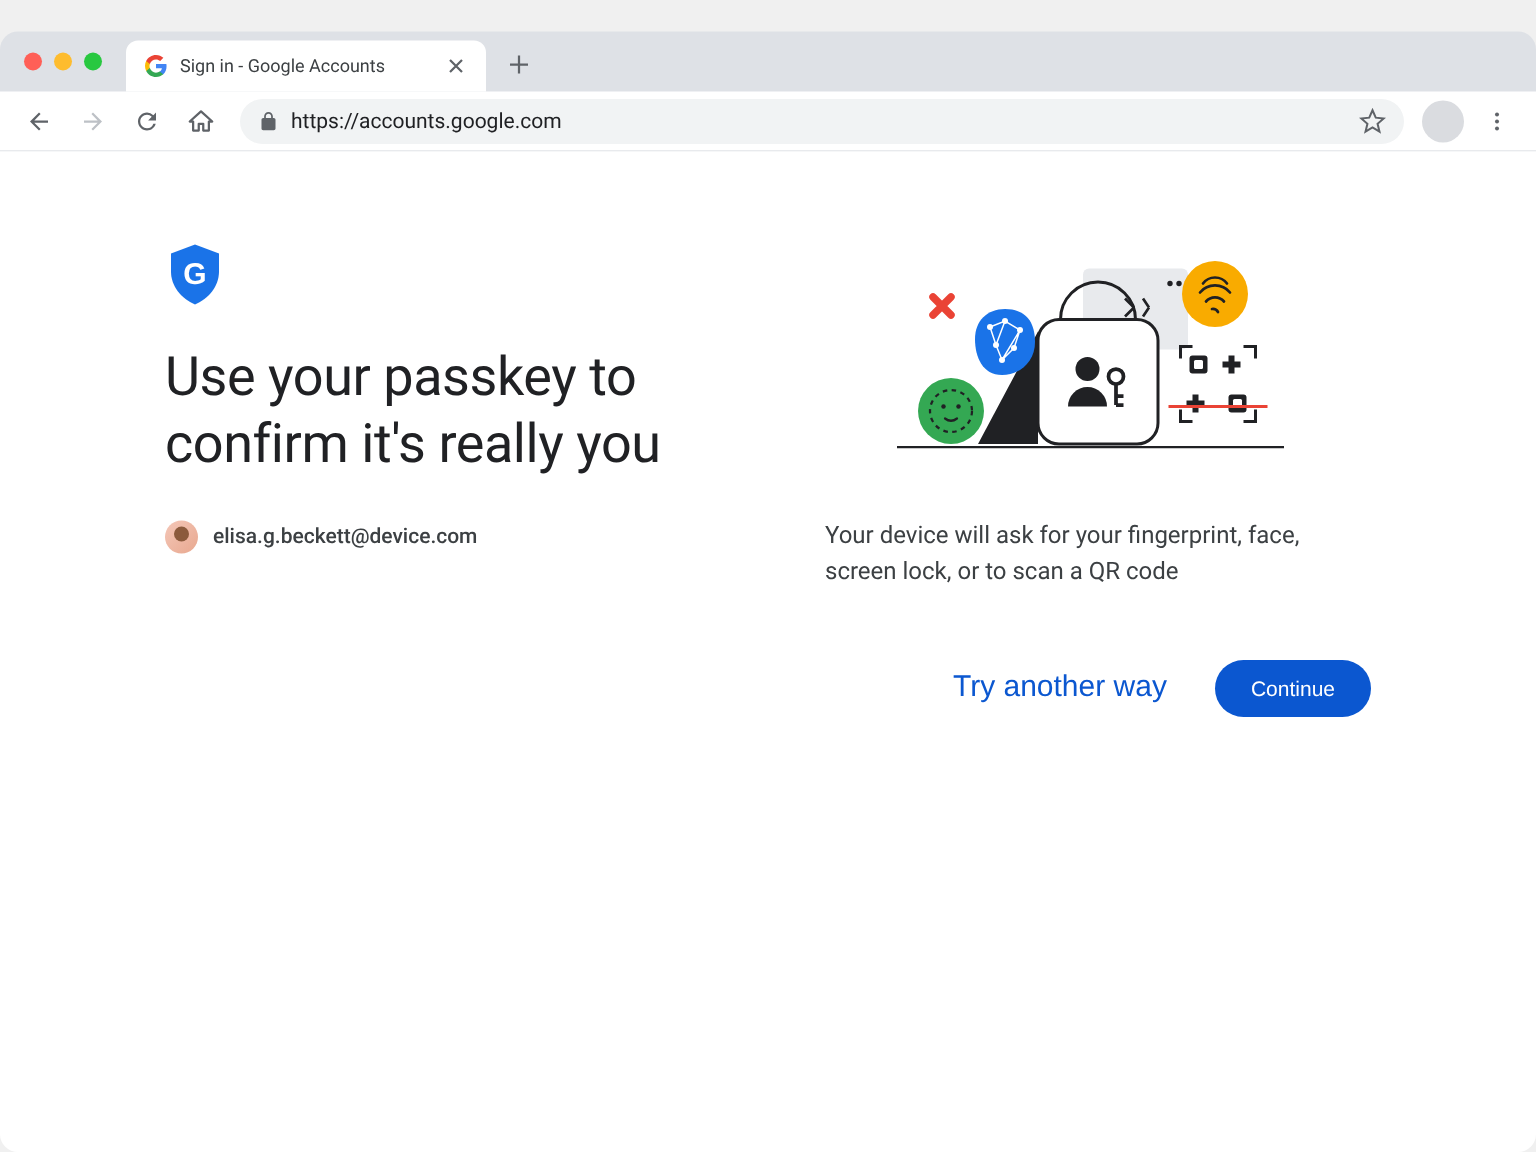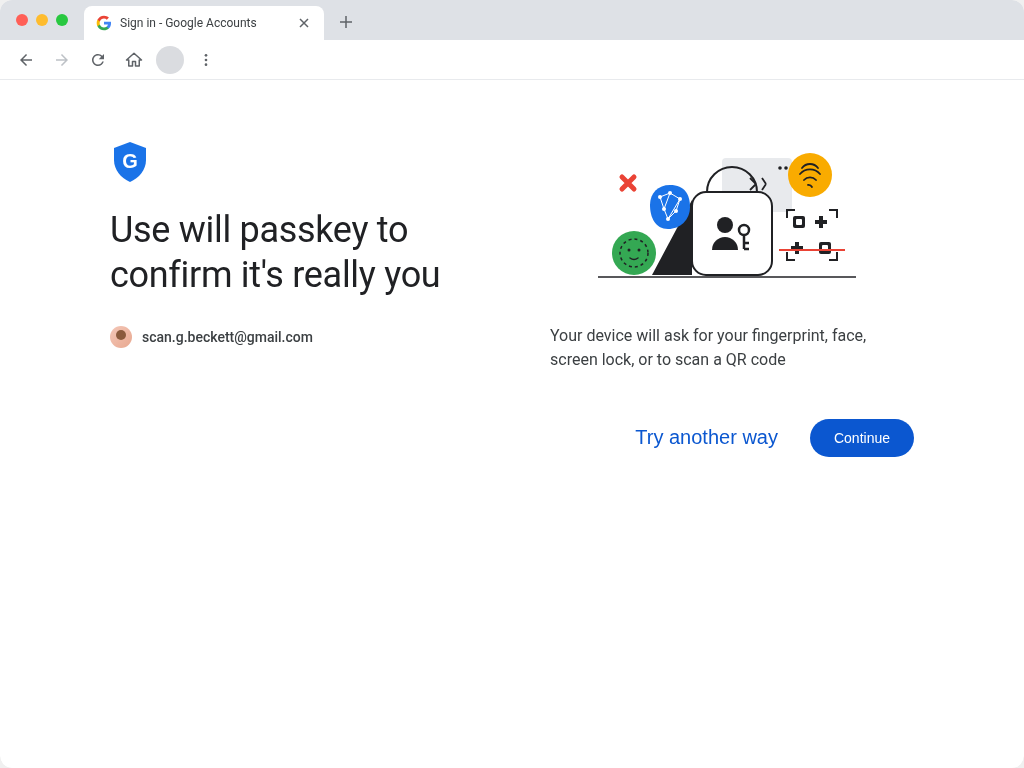--- a/index.html
+++ b/index.html
@@ -15,20 +15,21 @@
     
     .browser-chrome {
       background: #dee1e6;
       border-radius: 12px 12px 0 0;
     }
     .tab-bar {
       height: 40px;
       display: flex;
       align-items: center;
       padding: 4px 12px;
+      margin-top: 21px;
     }
     .traffic-lights {
       display: flex;
       gap: 8px;
       margin-right: 16px;
       margin-left: 4px;
     }
     .traffic-light {
       width: 12px;
       height: 12px;
@@ -298,43 +299,56 @@
     <div class="nav-btn">
       <svg width="18" height="18" viewBox="0 0 24 24">
           <path d="M17.65 6.35A7.958 7.958 0 0 0 12 4c-4.42 0-7.99 3.58-7.99 8s3.57 8 7.99 8c3.73 0 6.84-2.55 7.73-6h-2.08A5.99 5.99 0 0 1 12 18c-3.31 0-6-2.69-6-6s2.69-6 6-6c1.66 0 3.14.69 4.22 1.78L13 11h7V4l-2.35 2.35z" fill="#5f6368"></path>
         </svg>
     </div>
     <div class="nav-btn">
       <svg width="18" height="18" viewBox="0 0 24 24">
           <path d="M12 3 L2 12 h3 v8 h5 v-6 h4 v6 h5 v-8 h3 z" fill="none" stroke="#5f6368" stroke-width="2" stroke-linejoin="round"></path>
         </svg>
     </div>
+    <div class="address-bar">
+      <span class="lock-icon">
+        <svg width="14" height="14" viewBox="0 0 24 24">
+            <path d="M18 8h-1V6c0-2.76-2.24-5-5-5S7 3.24 7 6v2H6c-1.1 0-2 .9-2 2v10c0 1.1.9 2 2 2h12c1.1 0 2-.9 2-2V10c0-1.1-.9-2-2-2zM9 6c0-1.66 1.34-3 3-3s3 1.34 3 3v2H9V6z" fill="#5f6368"></path>
+          </svg>
+      </span>
+      <span class="url">https://accounts.google.com</span>
+      <span class="star-icon">
+        <svg width="18" height="18" viewBox="0 0 24 24">
+            <path d="M12 2 L14.9 8.6 L22 9.3 L16.5 14 L18.2 21 L12 17.3 L5.8 21 L7.5 14 L2 9.3 L9.1 8.6 Z" fill="none" stroke="#5f6368" stroke-width="1.8"></path>
+          </svg>
+      </span>
+    </div>
     <div class="avatar-btn"></div>
     <div class="menu-btn">
       <svg width="16" height="16" viewBox="0 0 24 24">
           <circle cx="12" cy="5" r="2" fill="#5f6368"></circle>
           <circle cx="12" cy="12" r="2" fill="#5f6368"></circle>
           <circle cx="12" cy="19" r="2" fill="#5f6368"></circle>
         </svg>
     </div>
   </div>
 </div>
 
 <div class="content">
   <div class="left-col">
     <div class="shield-icon">
       <svg width="40" height="44" viewBox="0 0 40 44">
         <path d="M20 2 L36 8 V20 C36 30 29 38 20 42 C11 38 4 30 4 20 V8 Z" fill="#1a73e8"></path>
         <text x="20" y="28" font-family="Arial" font-size="20" font-weight="bold" fill="#fff" text-anchor="middle">G</text>
       </svg>
     </div>
-    <h1 class="heading">Use will passkey to confirm it's really you</h1>
+    <h1 class="heading">Use your passkey to confirm it's really you</h1>
     <div class="account-row">
       <div class="account-avatar"></div>
-      <span class="account-email">scan.g.beckett@gmail.com</span>
+      <span class="account-email">elisa.g.beckett@device.com</span>
     </div>
   </div>
 
   <div class="right-col">
     <div class="illustration">
       <svg width="280" height="150" viewBox="0 0 280 150">
 
         <rect x="130" y="8" width="70" height="54" rx="4" fill="#e8eaed"></rect>
         <circle cx="188" cy="18" r="1.8" fill="#202124"></circle>
         <circle cx="194" cy="18" r="1.8" fill="#202124"></circle>

